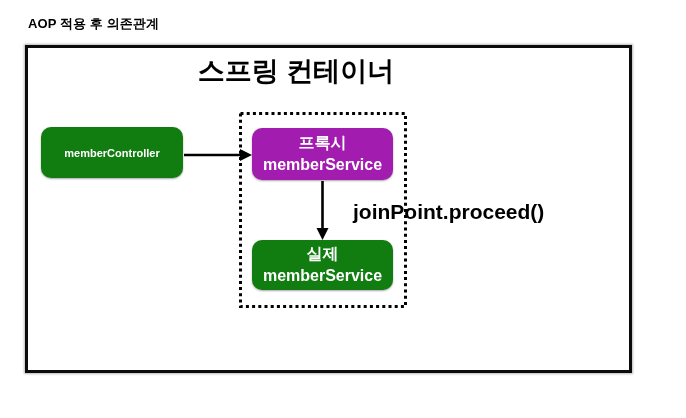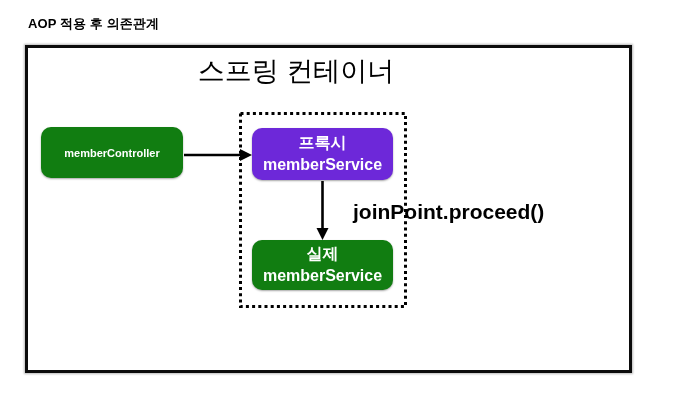--- a/index.html
+++ b/index.html
@@ -22,21 +22,21 @@
     position: absolute; left: 25px; top: 45px;
     width: 607px; height: 328px;
     background: #fff;
     border: 3px solid #0b0b0b;
     box-shadow: 0 0 2px 1px rgba(0,0,0,0.28);
   }
 
   .container-title {
     position: absolute; left: 25px; top: 53px; width: 542px;
     text-align: center;
-    font-size: 27px; font-weight: 400;
+    font-size: 27px; font-weight: 700;
     white-space: nowrap;
   }
 
   svg.overlay {
     position: absolute; left: 0; top: 0;
     width: 686px; height: 418px;
     pointer-events: none;
   }
 
   .node {
@@ -90,21 +90,21 @@
     <g>
       <line x1="322.5" y1="181" x2="322.5" y2="230" stroke="#000" stroke-width="2.6"></line>
       <polygon points="322.5,240 316.5,228 328.5,228" fill="#000"></polygon>
     </g>
   </svg>
 
   <div class="node node-controller" style="background-color: rgb(17, 125, 17);">
     <span>memberController</span>
   </div>
 
-  <div class="node node-proxy" style="background-color: #6d28d9;">
+  <div class="node node-proxy" style="background-color: #a21caf;">
     <span>프록시</span>
     <span>memberService</span>
   </div>
 
   <div class="node node-actual" style="background-color: rgb(17, 125, 17);">
     <span>실제</span>
     <span>memberService</span>
   </div>
 
   <div class="proceed-label">joinPoint.proceed()</div>

